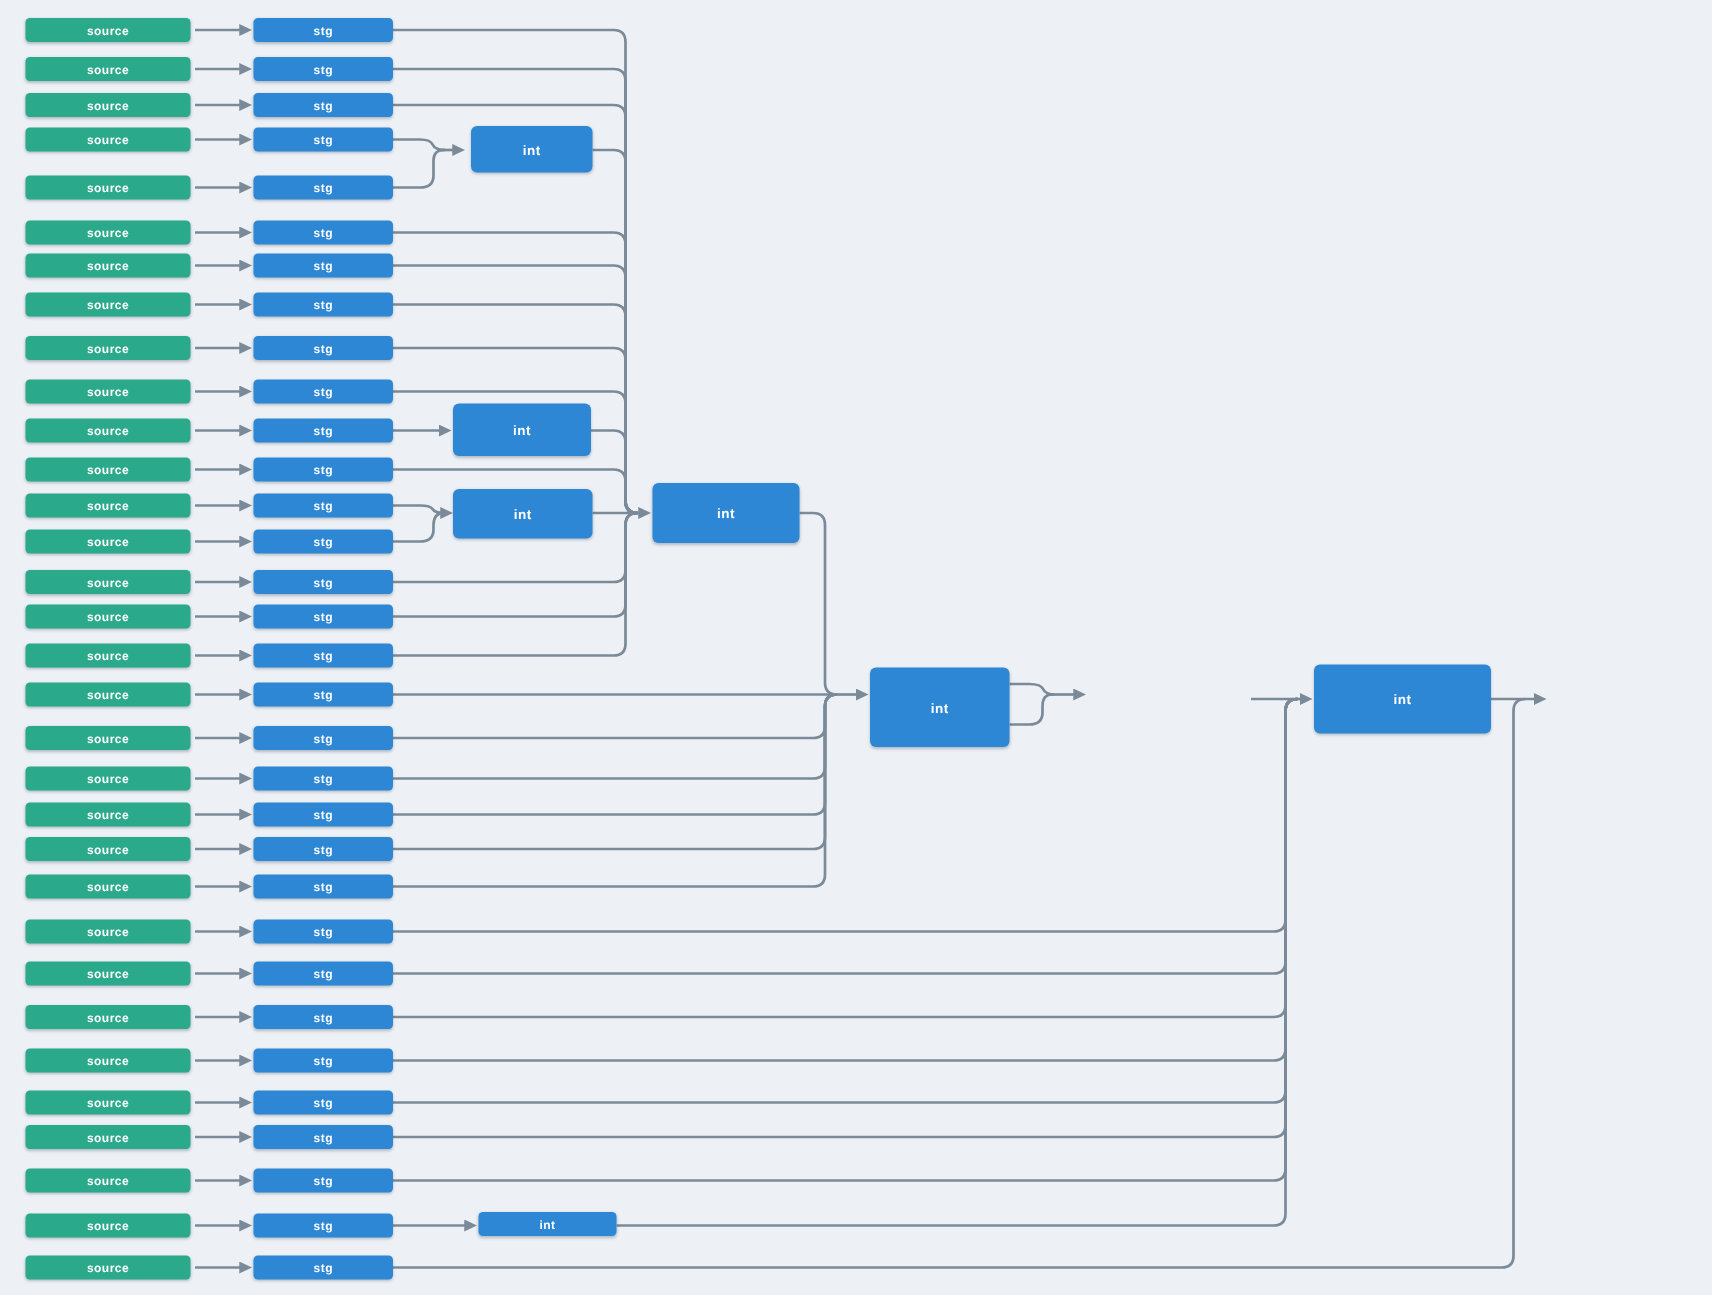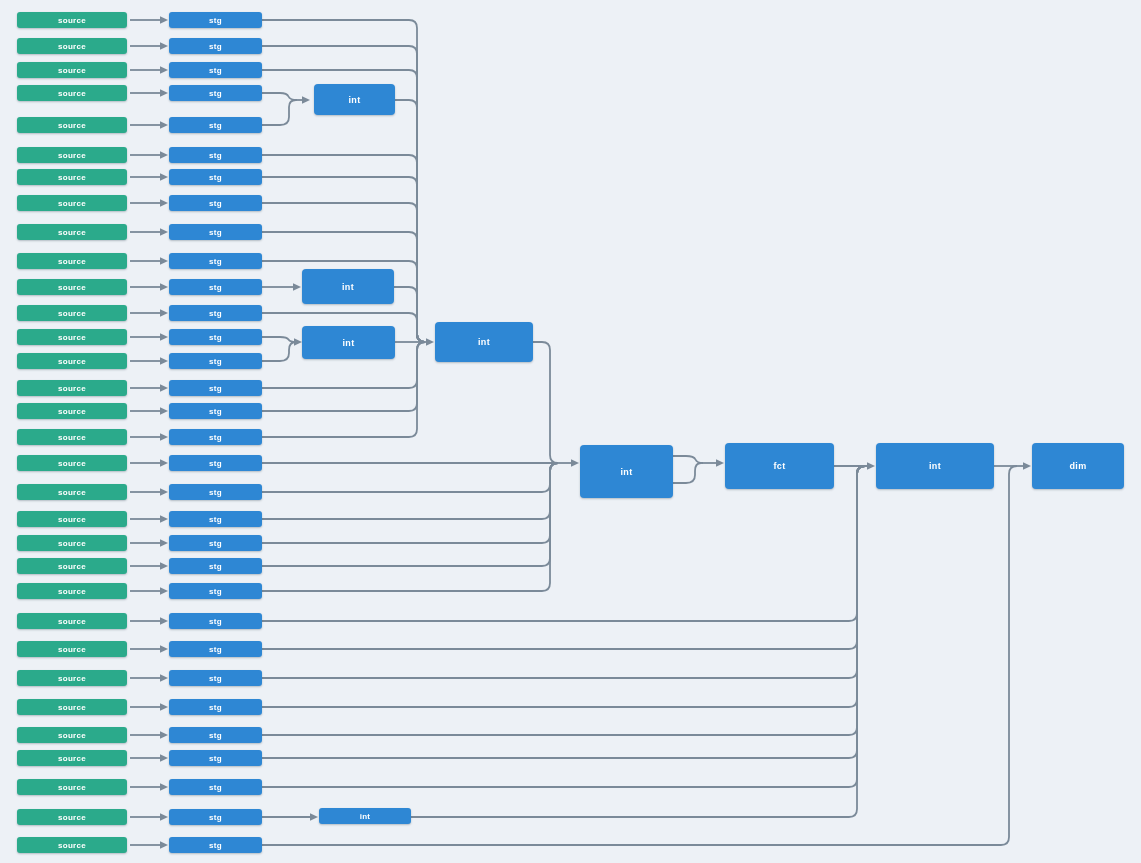--- a/index.html
+++ b/index.html
@@ -192,17 +192,15 @@
     <div class="node model sm" style="left: 169px; top: 779px; width: 93px; height: 16px; background: rgb(46, 135, 212); color: rgb(255, 255, 255);">stg</div>
     <div class="node source sm" style="left: 17px; top: 809px; width: 110px; height: 16px; background: rgb(43, 170, 139); color: rgb(255, 255, 255);">source</div>
     <div class="node model sm" style="left: 169px; top: 809px; width: 93px; height: 16px; background: rgb(46, 135, 212); color: rgb(255, 255, 255);">stg</div>
     <div class="node source sm" style="left: 17px; top: 837px; width: 110px; height: 16px; background: rgb(43, 170, 139); color: rgb(255, 255, 255);">source</div>
     <div class="node model sm" style="left: 169px; top: 837px; width: 93px; height: 16px; background: rgb(46, 135, 212); color: rgb(255, 255, 255);">stg</div>
     <div class="node model md" style="left: 314px; top: 84px; width: 81px; height: 31px; background: rgb(46, 135, 212); color: rgb(255, 255, 255);">int</div>
     <div class="node model md" style="left: 302px; top: 269px; width: 92px; height: 35px; background: rgb(46, 135, 212); color: rgb(255, 255, 255);">int</div>
     <div class="node model md" style="left: 302px; top: 326px; width: 93px; height: 33px; background: rgb(46, 135, 212); color: rgb(255, 255, 255);">int</div>
     <div class="node model md" style="left: 435px; top: 322px; width: 98px; height: 40px; background: rgb(46, 135, 212); color: rgb(255, 255, 255);">int</div>
     <div class="node model md" style="left: 580px; top: 445px; width: 93px; height: 53px; background: rgb(46, 135, 212); color: rgb(255, 255, 255);">int</div>
-    <div class="node model md" style="left: 725px; top: 443px; width: 109px; height: 46px; background: rgb(46, 135, 212); color: rgb(255, 255, 255);">fct</div>
     <div class="node model md" style="left: 876px; top: 443px; width: 118px; height: 46px; background: rgb(46, 135, 212); color: rgb(255, 255, 255);">int</div>
-    <div class="node model md" style="left: 1032px; top: 443px; width: 92px; height: 46px; background: rgb(46, 135, 212); color: rgb(255, 255, 255);">dim</div>
     <div class="node model sm" style="left: 319px; top: 808px; width: 92px; height: 16px; background: rgb(46, 135, 212); color: rgb(255, 255, 255);">int</div>
   </div>
 
 </body></html>

